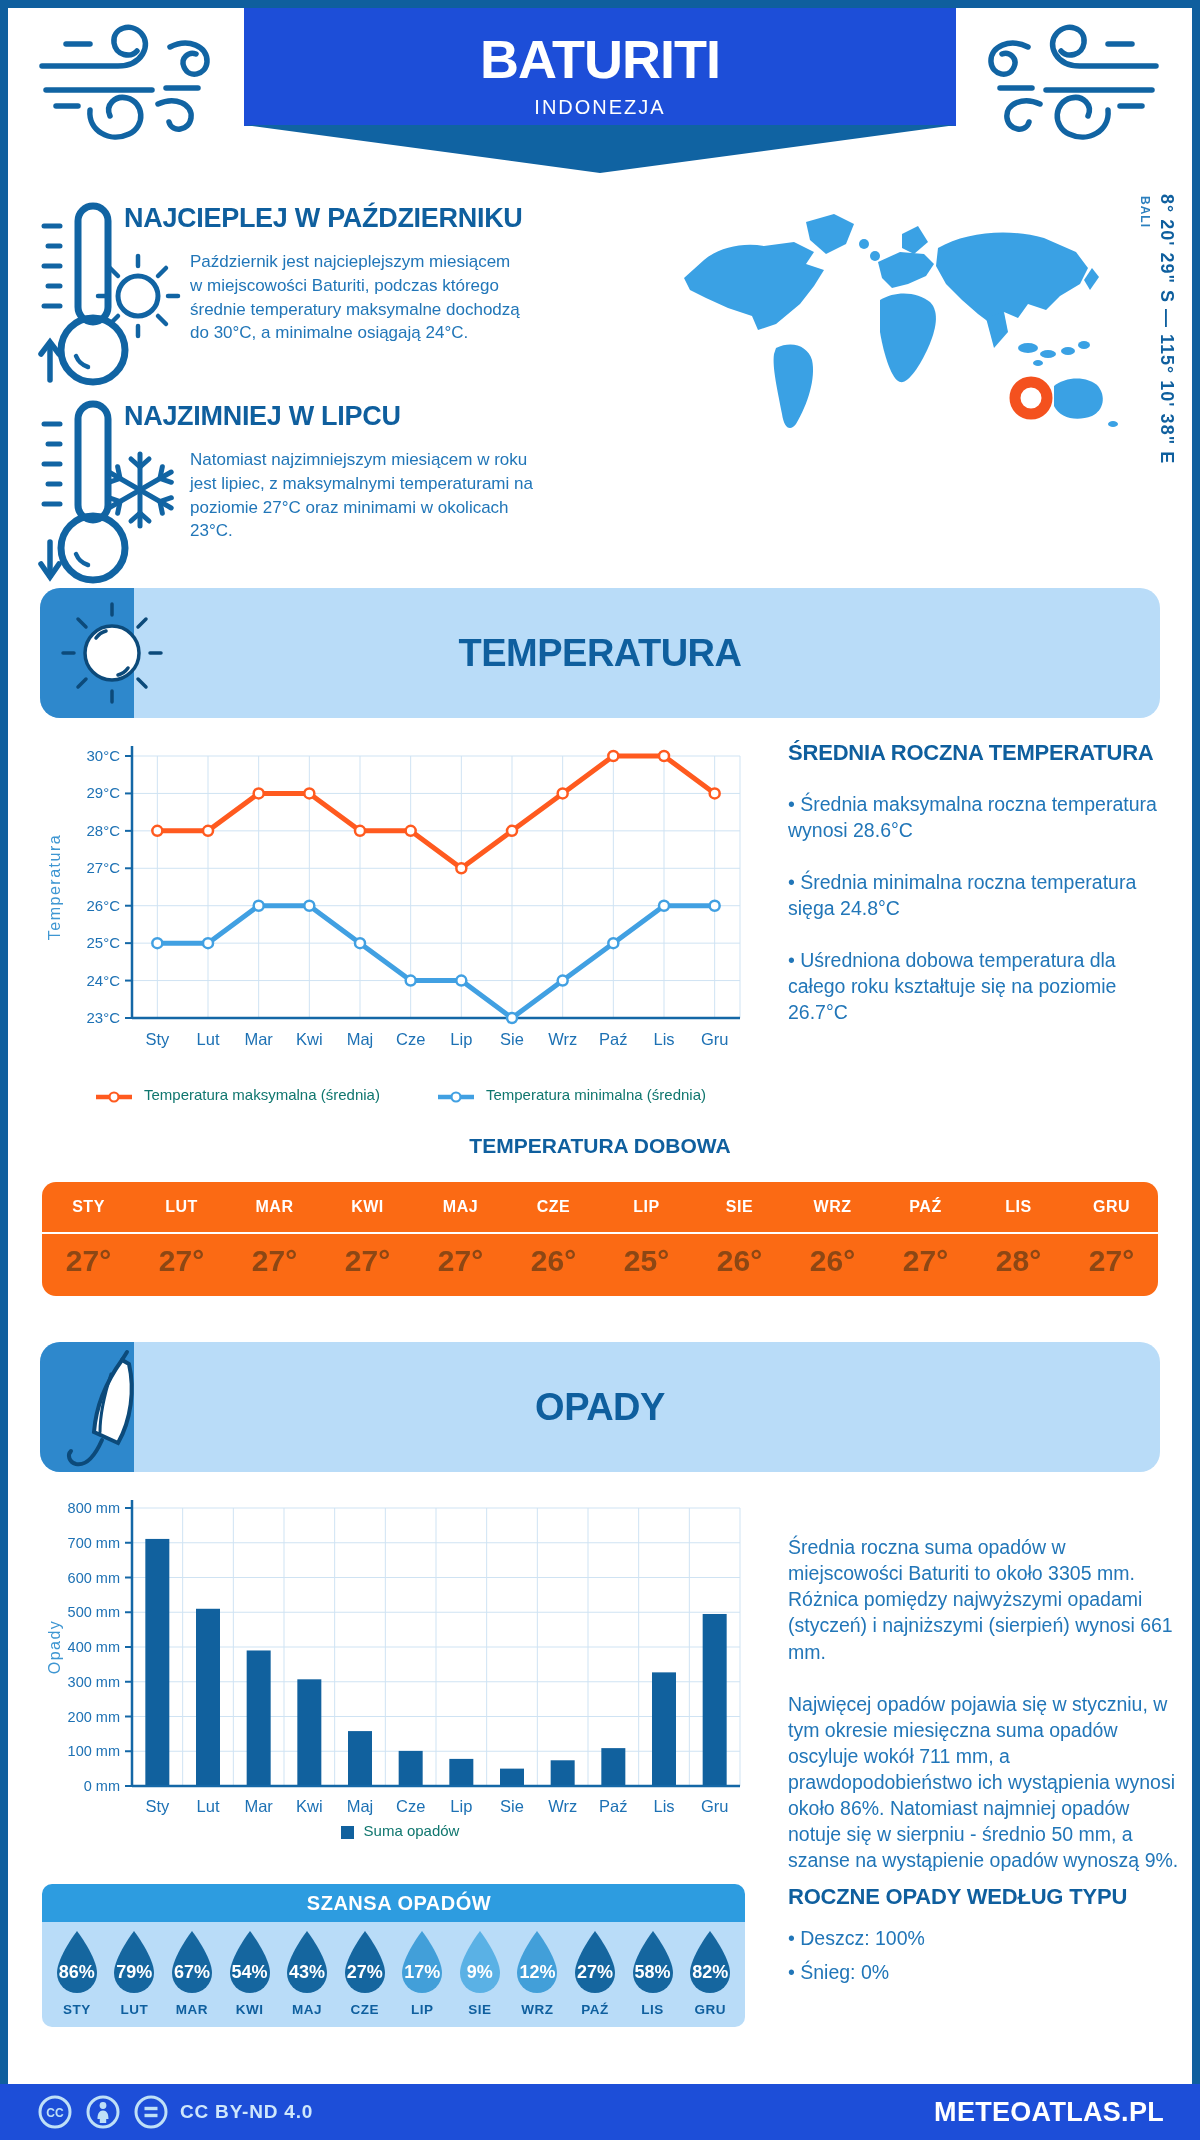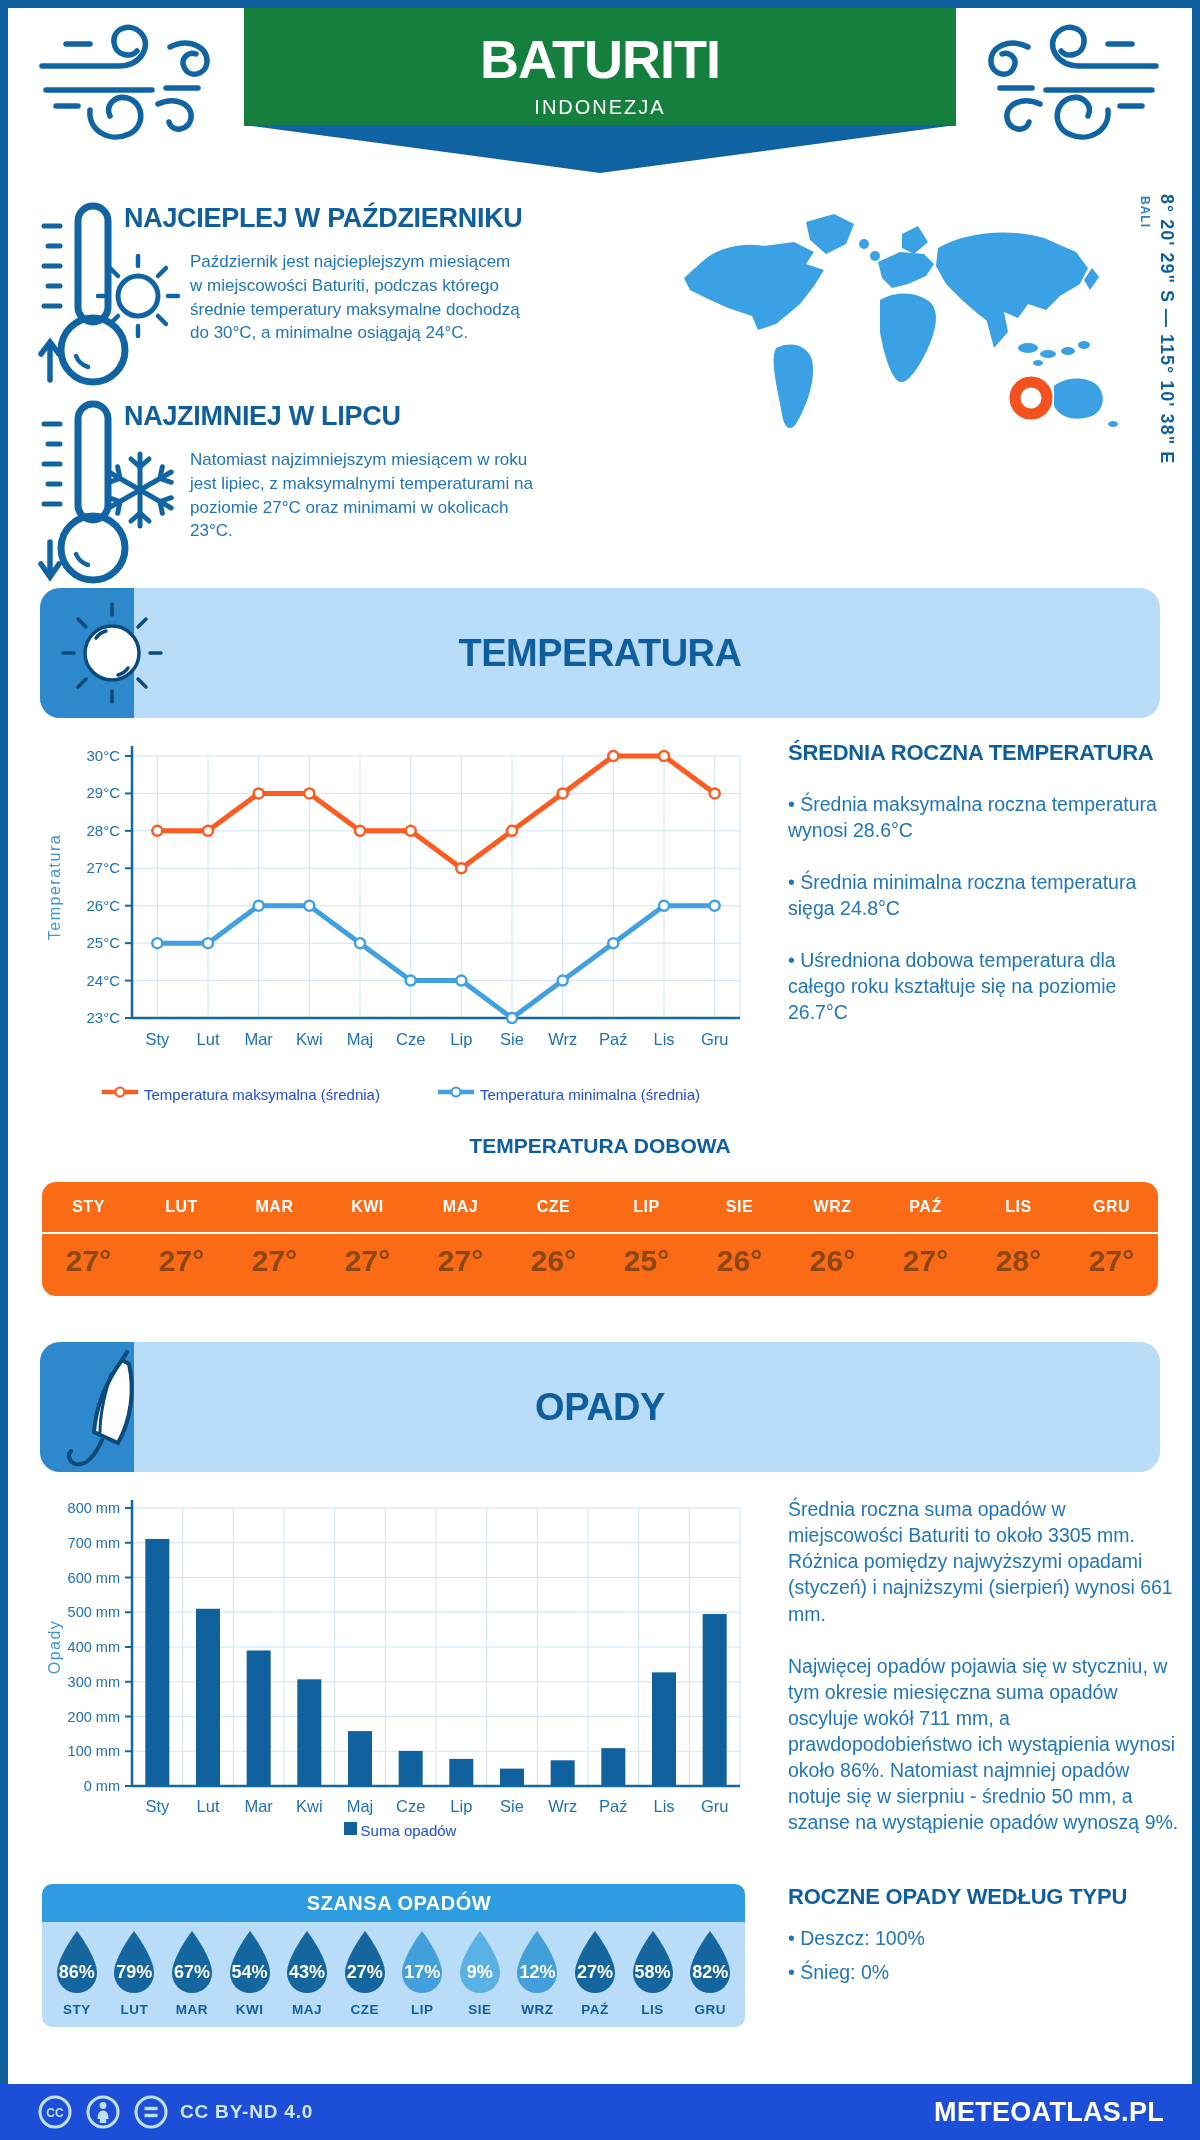--- a/index.html
+++ b/index.html
@@ -9,21 +9,21 @@
   }
   .abs{position:absolute;}
   svg text{font-family:"Liberation Sans",sans-serif;}
 
   
   .frame-top{left:0;top:0;width:1200px;height:8px;background:#0f5f9e;}
   .frame-left{left:0;top:0;width:8px;height:2140px;background:#0f5f9e;}
   .frame-right{left:1192px;top:0;width:8px;height:2140px;background:#0f5f9e;}
 
   
-  .banner{left:244px;top:8px;width:712px;height:118px;background:#15803d;text-align:center;color:#fff;}
+  .banner{left:244px;top:8px;width:712px;height:118px;background:#1d4ed8;text-align:center;color:#fff;}
   .banner-point{left:244px;top:125px;width:712px;height:48px;background:#1063a2;
     clip-path:polygon(0 0,100% 0,50% 100%);}
   .banner-title{margin-top:20px;font-size:54px;font-weight:700;letter-spacing:-1px;}
   .banner-sub{margin-top:6px;font-size:20px;font-weight:400;letter-spacing:2px;}
 
   
   .hl-heading{font-size:27px;font-weight:700;color:#0f5f9e;letter-spacing:-0.3px;white-space:nowrap;}
   .hl-text{font-size:17px;line-height:1.4;color:#2176b8;}
 
   
@@ -32,21 +32,21 @@
   .region{font-size:12px;font-weight:700;letter-spacing:1px;color:#2b7fbe;}
 
   
   .band{width:1120px;height:130px;background:#b9dcf8;border-radius:20px;}
   .band-square{position:absolute;left:0;top:0;width:94px;height:130px;background:#2e88cc;border-radius:20px 0 0 20px;}
   .band-title{position:absolute;left:0;top:0;width:100%;height:130px;line-height:130px;text-align:center;
     font-size:38px;font-weight:700;color:#0f5f9e;letter-spacing:-0.5px;}
 
   
   .legend-row{display:flex;justify-content:center;align-items:center;gap:56px;}
-  .legend-item{display:flex;align-items:flex-start;gap:4px;font-size:15px;color:#1d4ed8;}
+  .legend-item{display:flex;align-items:flex-end;gap:10px;font-size:15px;color:#0f766e;}
   .legend-sq{width:13px;height:13px;background:#11619e;display:inline-block;}
 
   
   .side-head{font-size:22px;font-weight:700;color:#0f5f9e;letter-spacing:-0.2px;}
   .side-bullet{font-size:19.5px;line-height:1.33;color:#2176b8;margin-top:26px;}
   .side-para{font-size:19.5px;line-height:1.34;color:#2176b8;margin-bottom:26px;}
 
   
   .daily-head{left:0;top:1134px;width:1200px;text-align:center;font-size:21px;font-weight:700;color:#0f5f9e;}
   .daily-table{left:42px;top:1182px;width:1116px;height:114px;background:#fb6a14;border-radius:14px;overflow:hidden;}
@@ -513,21 +513,21 @@
       <text x="674.6666666666666" y="324" text-anchor="middle" fill="#1d71b4" font-size="16.5">Gru</text>
       <text x="20" y="159" text-anchor="middle" fill="#3e96d2" font-size="16" letter-spacing="1.5" transform="rotate(-90 20 159)">Opady</text>
     </svg>
   <div class="abs legend-row" id="precip-legend" style="left:60px;top:1822px;width:680px">
       <div class="legend-item">
         <span class="legend-sq" style="background: rgb(17, 97, 158);"></span>
         <span>Suma opadów</span>
       </div>
     </div>
 
-  <div class="abs" style="left:788px;top:1496px;width:392px">
+  <div class="abs" style="left:788px;top:1534px;width:392px">
     <div class="side-para">Średnia roczna suma opadów w miejscowości Baturiti to około 3305 mm. Różnica pomiędzy najwyższymi opadami (styczeń) i najniższymi (sierpień) wynosi 661 mm.</div>
     <div class="side-para">Najwięcej opadów pojawia się w styczniu, w tym okresie miesięczna suma opadów oscyluje wokół 711 mm, a prawdopodobieństwo ich wystąpienia wynosi około 86%. Natomiast najmniej opadów notuje się w sierpniu - średnio 50 mm, a szanse na wystąpienie opadów wynoszą 9%.</div>
   </div>
   <div class="abs" style="left:788px;top:1884px;width:392px">
     <div class="side-head">ROCZNE OPADY WEDŁUG TYPU</div>
     <div class="side-bullet" style="margin-top:16px">• Deszcz: 100%</div>
     <div class="side-bullet" style="margin-top:8px">• Śnieg: 0%</div>
   </div>
 
   <div class="abs rain-panel">

